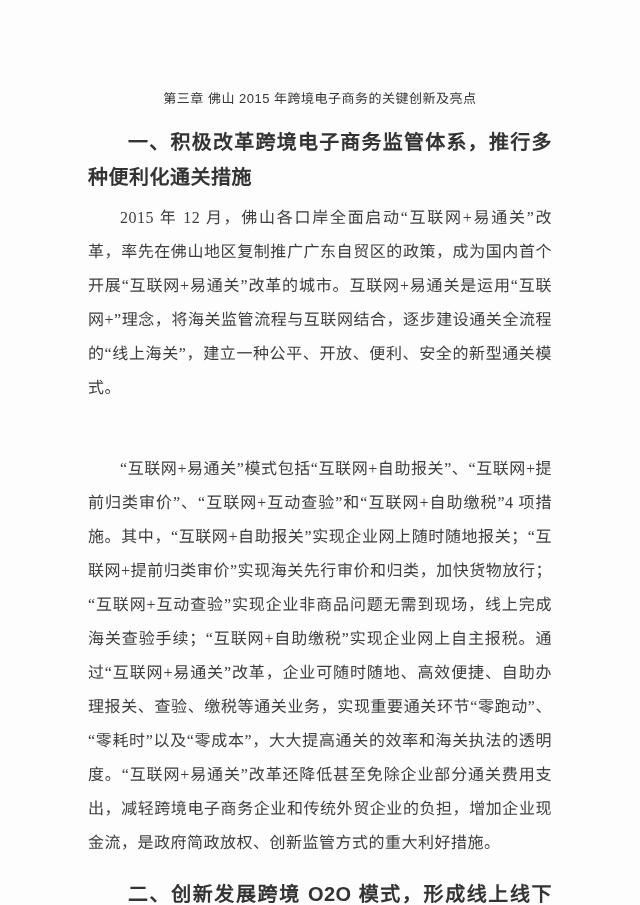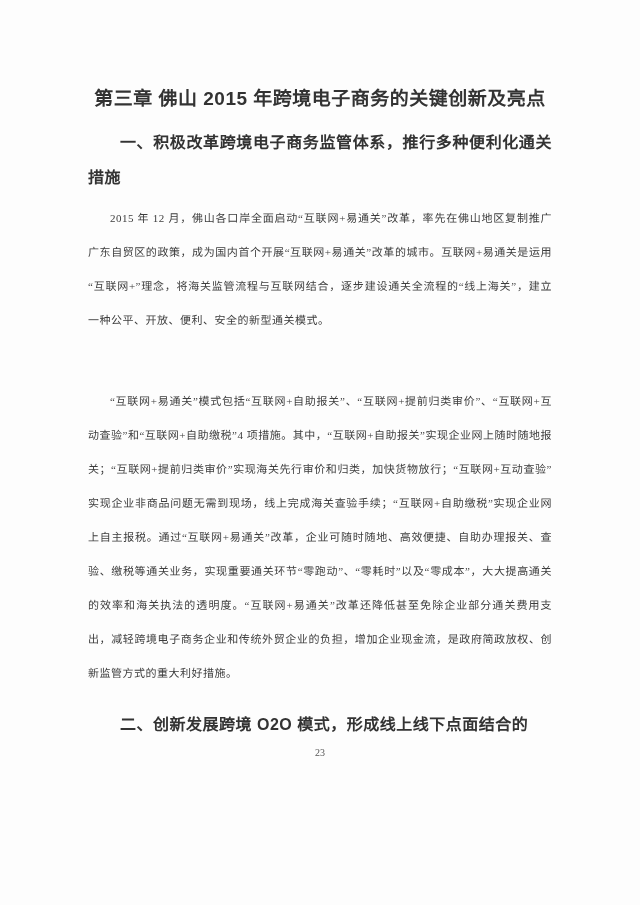--- a/index.html
+++ b/index.html
@@ -14,46 +14,46 @@
     height: 905px;
     margin: 0 auto;
     background: #fdfdfd;
     color: #3a3a3a;
     overflow: hidden;
     padding: 85px 88px 0 88px;
     font-family: "Liberation Serif", serif;
   }
   .chapter-title {
     font-family: "Liberation Sans", sans-serif;
-    font-weight: bold;
-    font-size: 19px;
+    font-weight: normal;
+    font-size: 13px;
     line-height: 28px;
     letter-spacing: 0.5px;
     text-align: center;
     color: #333333;
     margin: 0 0 12px 0;
     white-space: nowrap;
   }
   .section-heading {
     font-family: "Liberation Sans", sans-serif;
     font-weight: bold;
-    font-size: 16px;
+    font-size: 20px;
     line-height: 35px;
     letter-spacing: 0.5px;
     text-indent: 2em;
     text-align: justify;
     color: #333333;
     margin: 0 0 6px 0;
   }
   .section-heading.second {
     margin-top: 17px;
     margin-bottom: 0;
   }
   .body-paragraph {
-    font-size: 11px;
+    font-size: 16px;
     line-height: 34px;
     letter-spacing: 0.5px;
     text-indent: 2em;
     text-align: justify;
     color: #3d3d3d;
     margin: 0 0 8px 0;
   }
   .body-paragraph:last-of-type {
     margin-bottom: 4px;
     margin-top: 47px;

